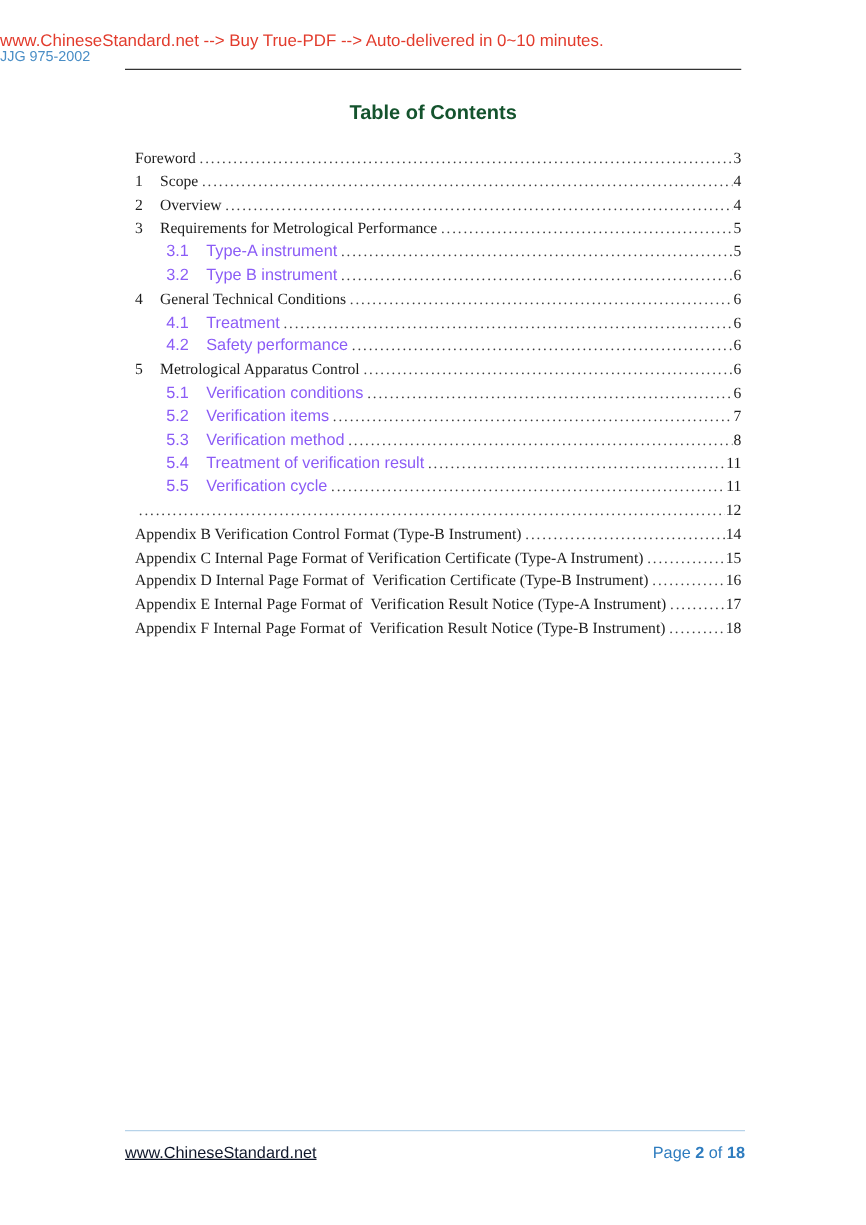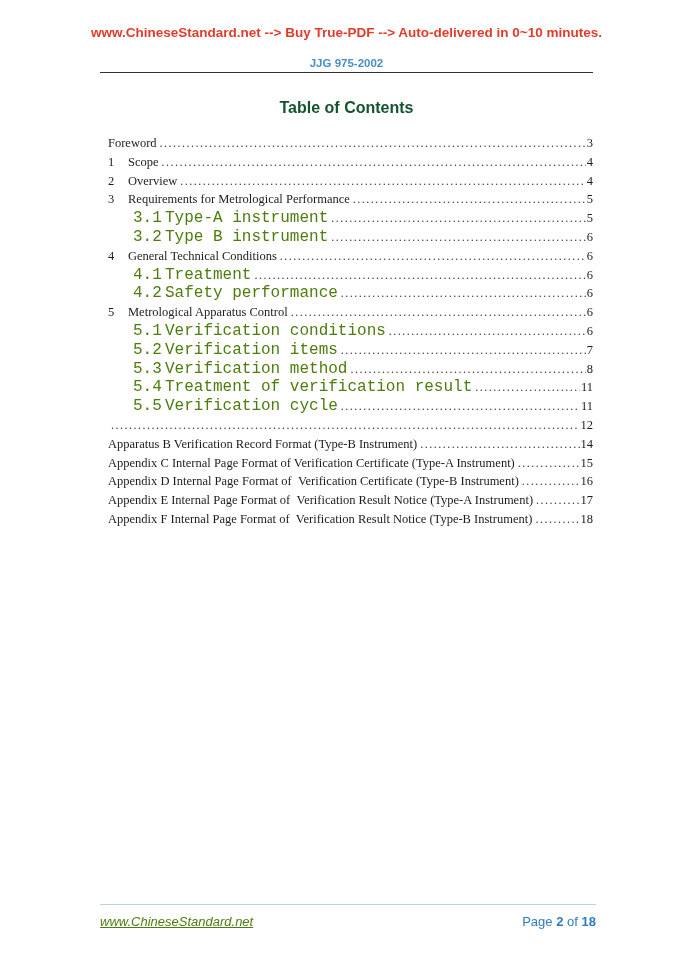--- a/index.html
+++ b/index.html
@@ -4,31 +4,31 @@
 <style>
   html, body { margin: 0; padding: 0; }
   body {
     width: 693px; height: 980px;
     background: #ffffff;
     position: relative;
     font-family: "Liberation Serif", serif;
     color: #1c1c1c;
     overflow: hidden;
   }
-  .page-header { text-align: center; padding-top: 25px; font-weight: bold; }
+  .page-header { padding-top: 25px; }
   .promo-line {
     font-family: "Liberation Sans", sans-serif;
     font-size: 13.5px;
     color: #e23b2c;
   }
   .standard-code {
     font-family: "Liberation Sans", sans-serif;
     font-size: 11.5px;
     color: #4a8ec6;
-    margin-top: 17px;
+    margin-top: 0;
   }
   .header-rule {
     width: 493px;
     margin: 3px auto 0 auto;
     border: none;
     border-top: 1.4px solid #333333;
   }
   .doc-title {
     font-family: "Liberation Sans", sans-serif;
     font-size: 16px;
@@ -48,21 +48,21 @@
     line-height: 18.8px;
     font-size: 12.5px;
   }
   .toc-row.level-1 { padding-left: 8px; }
   .toc-row.level-2 { padding-left: 33px; }
   .toc-num { flex: 0 0 auto; }
   .toc-row.level-1 .toc-num { width: 20px; }
   .toc-row.level-2 .toc-num { width: 32px; }
   .toc-label { flex: 0 0 auto; white-space: pre; }
   .f-serif .toc-num, .f-serif .toc-label { font-family: "Liberation Serif", serif; font-size: 12.5px; }
-  .f-sans .toc-num, .f-sans .toc-label { font-family: Liberation Mono, monospace; font-size: 16px; color: #4d7c0f; }
+  .f-sans .toc-num, .f-sans .toc-label { font-family: Liberation Sans, sans-serif; font-size: 13px; color: #8b5cf6; }
   .toc-dots {
     flex: 1 1 auto;
     overflow: hidden;
     white-space: nowrap;
     font-family: "Liberation Serif", serif;
     font-size: 12px;
     letter-spacing: 1.5px;
     color: #3a3a3a;
     margin: 0 1px 0 3px;
   }
@@ -83,21 +83,21 @@
     margin: 0 0 9px 0;
   }
   .footer-row {
     display: flex;
     justify-content: space-between;
     align-items: baseline;
     font-family: "Liberation Sans", sans-serif;
     font-size: 13px;
     color: #2e7cbf;
   }
-  .footer-link { color: #4d7c0f; text-decoration: underline; cursor: pointer; font-style: italic; }
+  .footer-link { color: #0f172a; text-decoration: underline; cursor: pointer; }
   .page-indicator span { color: #2e7cbf; }
   .page-indicator .strong { font-weight: bold; }
 </style>
 </head>
 <body>
 
 <div class="page-header">
   <div class="promo-line">www.ChineseStandard.net --&gt; Buy True-PDF --&gt; Auto-delivered in 0~10 minutes.</div>
   <div class="standard-code">JJG 975-2002</div>
   <hr class="header-rule">
@@ -193,21 +193,21 @@
       <span class="toc-num">5.5</span>
       <span class="toc-label">Verification cycle</span>
       <span class="toc-dots">............................................................................................................................................................................................................................................................................................................</span>
       <span class="toc-page">11</span>
     </div>
     <div class="toc-row level-1 f-serif">
       <span class="toc-dots">............................................................................................................................................................................................................................................................................................................</span>
       <span class="toc-page">12</span>
     </div>
     <div class="toc-row level-1 f-serif">
-      <span class="toc-label">Apparatus B Verification Record Format (Type-B Instrument)</span>
+      <span class="toc-label">Appendix B Verification Control Format (Type-B Instrument)</span>
       <span class="toc-dots">............................................................................................................................................................................................................................................................................................................</span>
       <span class="toc-page">14</span>
     </div>
     <div class="toc-row level-1 f-serif">
       <span class="toc-label">Appendix C Internal Page Format of Verification Certificate (Type-A Instrument)</span>
       <span class="toc-dots">............................................................................................................................................................................................................................................................................................................</span>
       <span class="toc-page">15</span>
     </div>
     <div class="toc-row level-1 f-serif">
       <span class="toc-label">Appendix D Internal Page Format of &nbsp;Verification Certificate (Type-B Instrument)</span>

